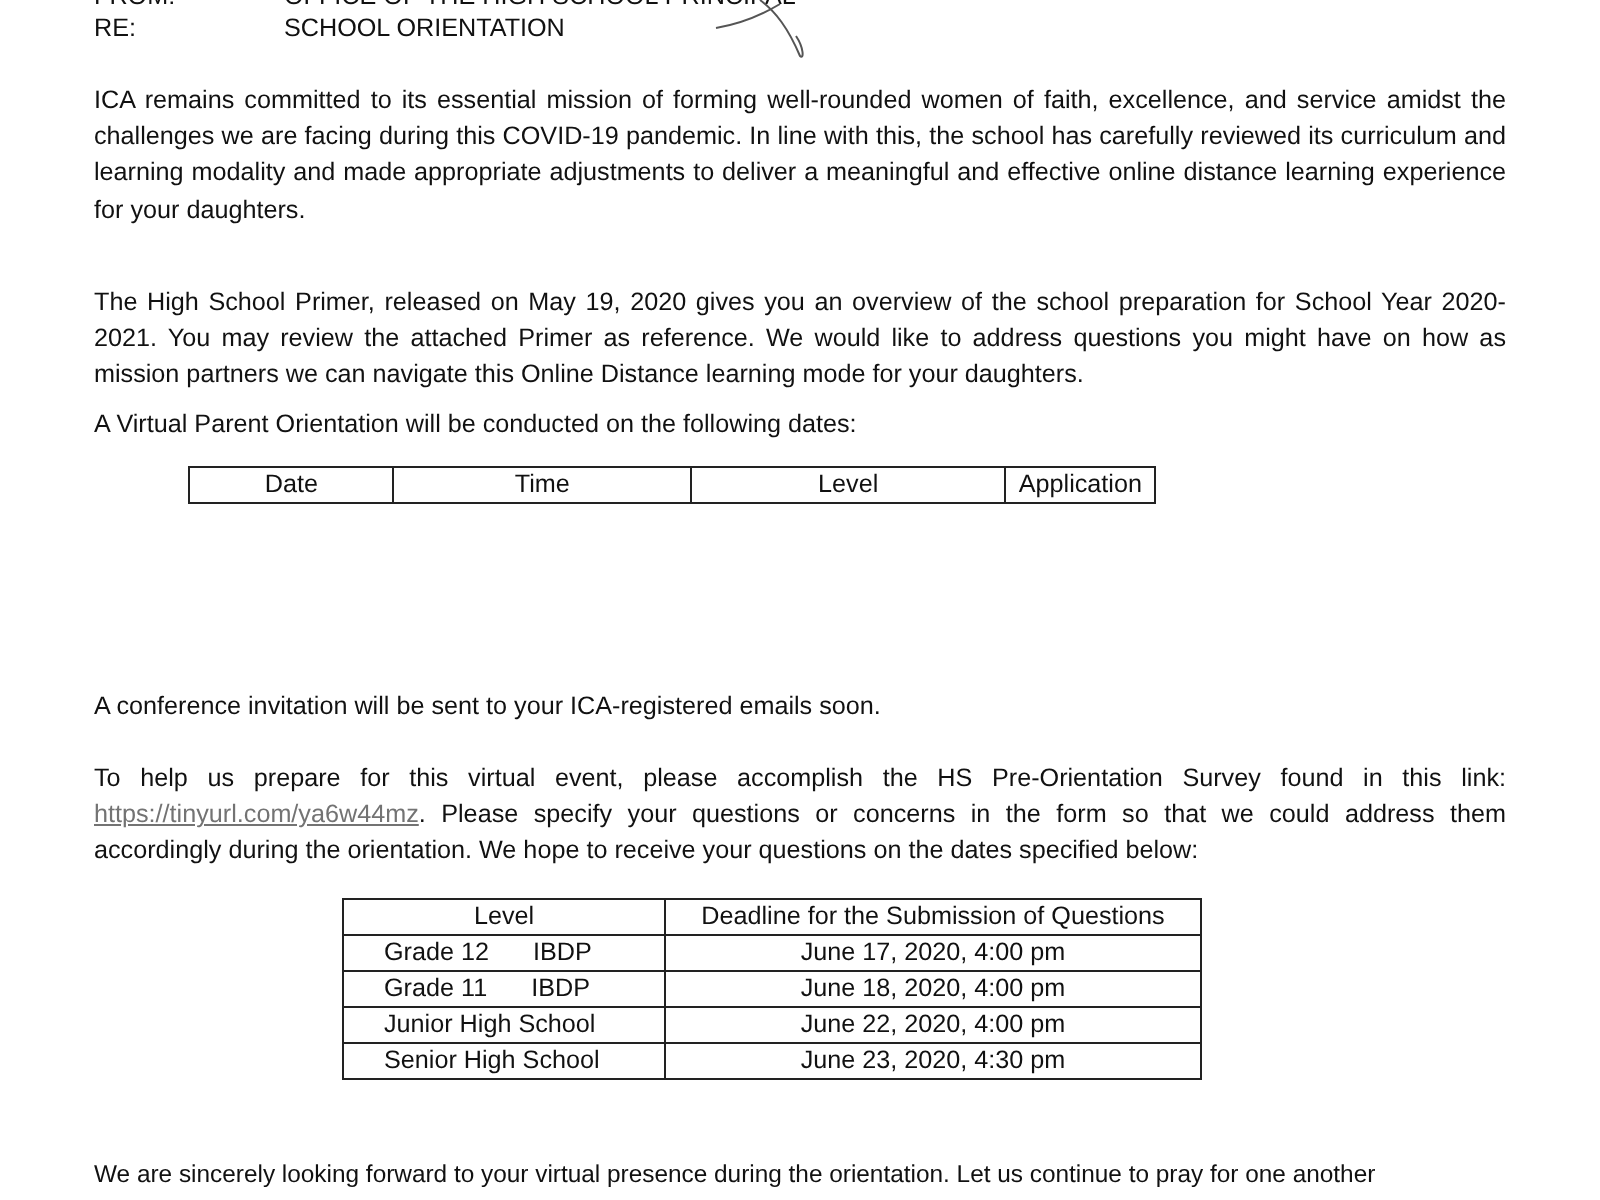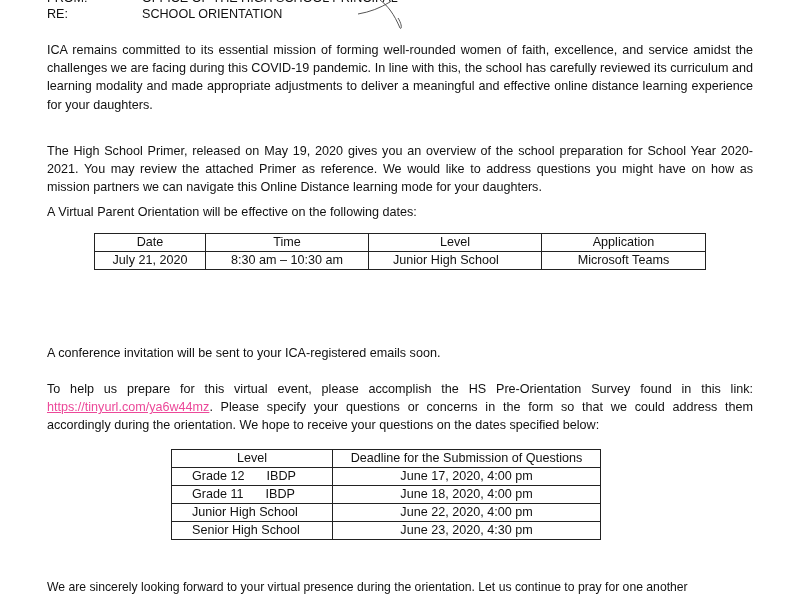--- a/index.html
+++ b/index.html
@@ -14,55 +14,49 @@
   .para {
     position: absolute; left: 47px; width: 706px;
     text-align: justify; line-height: 18.2px; margin: 0;
   }
   table { position: absolute; border-collapse: collapse; font-size: 12.6px; }
   td, th { border: 1px solid #222; padding: 0 6px; height: 17px; line-height: 17px; font-weight: normal; }
   th { text-align: center; }
   td.c { text-align: center; }
   td.l { text-align: left; padding-left: 24px; }
   .gap { display: inline-block; width: 28px; }
-  a.link { color: #ec4899; text-decoration: underline; }
+  a.link { color: #737373; text-decoration: underline; }
 </style>
 </head>
 <body>
 
 <div class="hdr" style="top:-9px;">
   <span class="lbl">FROM:</span>
   <span class="val">OFFICE OF THE HIGH SCHOOL PRINCIPAL</span>
 </div>
 <div class="hdr" style="top:7px;">
   <span class="lbl">RE:</span>
   <span class="val">SCHOOL ORIENTATION</span>
 </div>
 
 <svg class="sig" width="60" height="32" viewBox="0 0 60 32">
   <path d="M8 14 C 20 12, 30 8, 40 2 M30 0 C 38 6, 44 14, 50 28 C 52 30, 52 24, 48 18" stroke="#555" stroke-width="1" fill="none"></path>
 </svg>
 
 <p class="para" style="top:41px;">ICA remains committed to its essential mission of forming well-rounded women of faith, excellence, and service amidst the challenges we are facing during this COVID-19 pandemic. In line with this, the school has carefully reviewed its curriculum and learning modality and made appropriate adjustments to deliver a meaningful and effective online distance learning experience for your daughters.</p>
 <p class="para" style="top:131px;margin-top:11px;">The High School Primer, released on May 19, 2020 gives you an overview of the school preparation for School Year 2020-2021. You may review the attached Primer as reference. We would like to address questions you might have on how as mission partners we can navigate this Online Distance learning mode for your daughters.</p>
-<p class="para" style="top:203px;">A Virtual Parent Orientation will be effective on the following dates:</p>
+<p class="para" style="top:203px;">A Virtual Parent Orientation will be conducted on the following dates:</p>
 
-<table style="left:94px; top:233px; width:612px;padding-left:30px;">
+<table style="left:94px; top:233px; width:484px;padding-left:30px;">
   <tbody>
       <tr>
     <th style="width:98px;">Date</th>
     <th style="width:150px;">Time</th>
     <th style="width:160px;">Level</th>
     <th>Application</th>
-  </tr>
-  <tr>
-    <td class="c">July 21, 2020</td>
-    <td class="c">8:30 am – 10:30 am</td>
-    <td class="l"><span>Junior High School</span></td>
-    <td class="c">Microsoft Teams</td>
   </tr>
 </tbody>
   </table>
 
 <p class="para" style="top:344px;">A conference invitation will be sent to your ICA-registered emails soon.</p>
 
 <p class="para" style="top:380px;"><span>To help us prepare for this virtual event, please accomplish the HS Pre-Orientation Survey found in this link: </span><a class="link">https://tinyurl.com/ya6w44mz</a><span>. Please specify your questions or concerns in the form so that we could address them accordingly during the orientation. We hope to receive your questions on the dates specified below:</span></p>
 
 <table style="left:171px; top:449px; width:430px;">
   <tbody>

